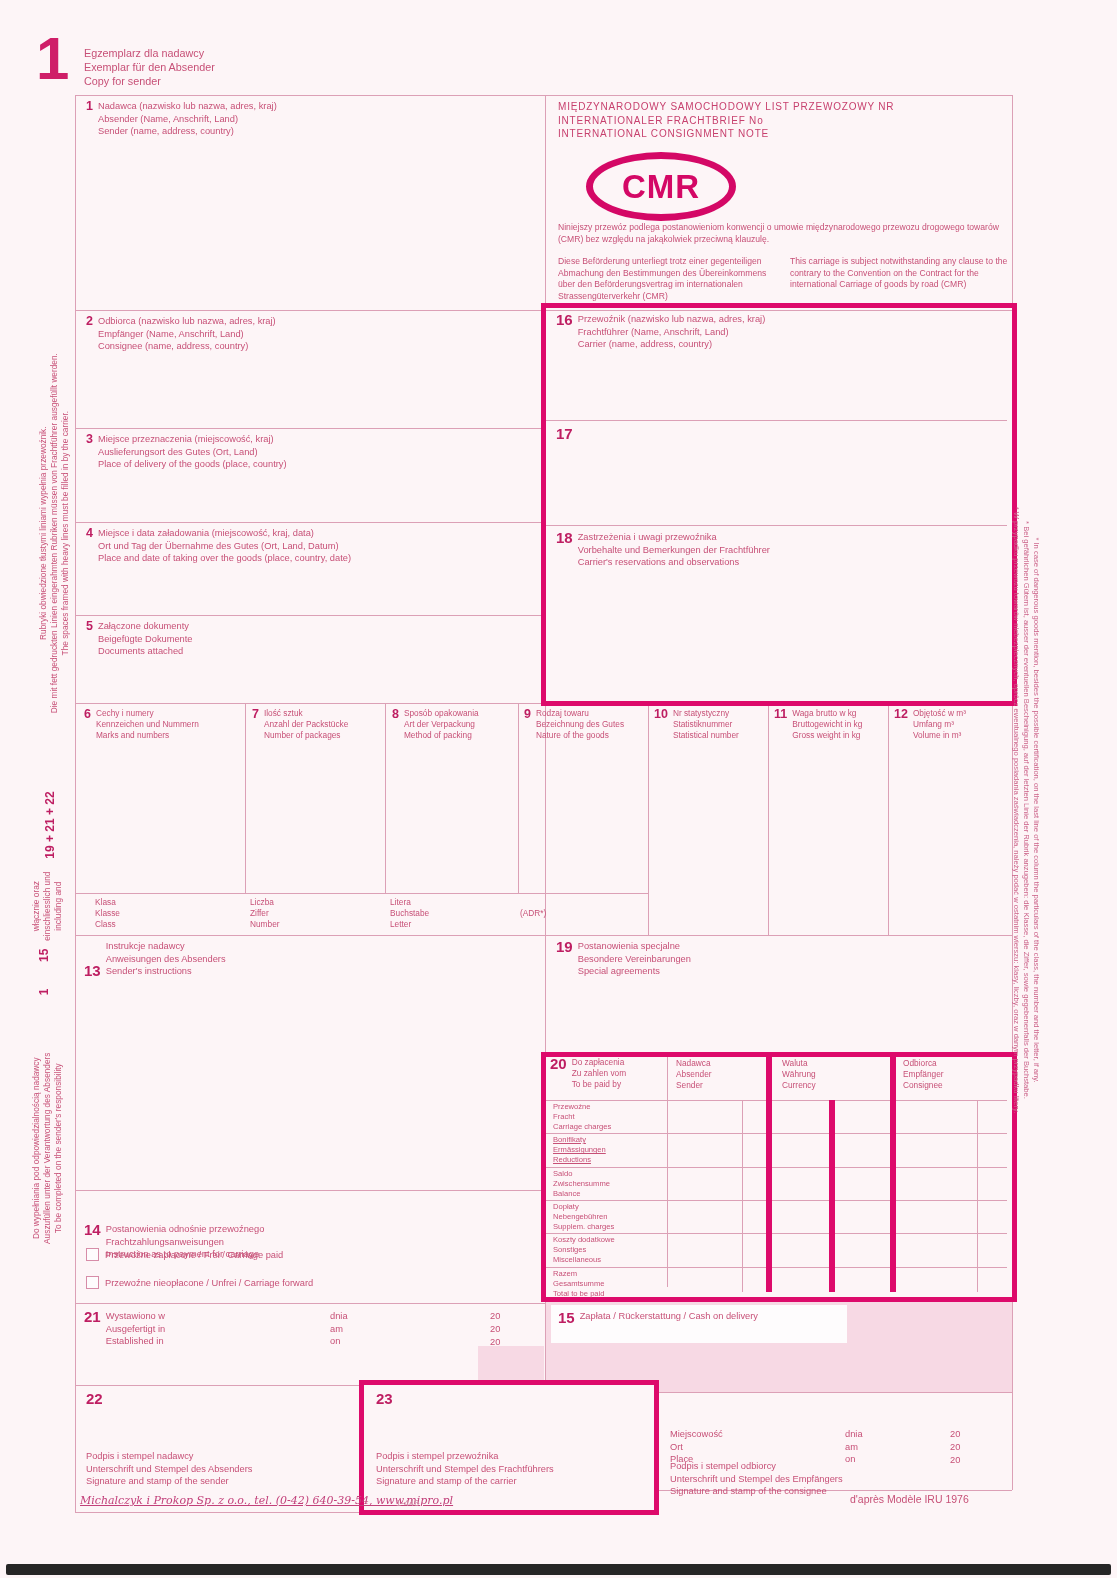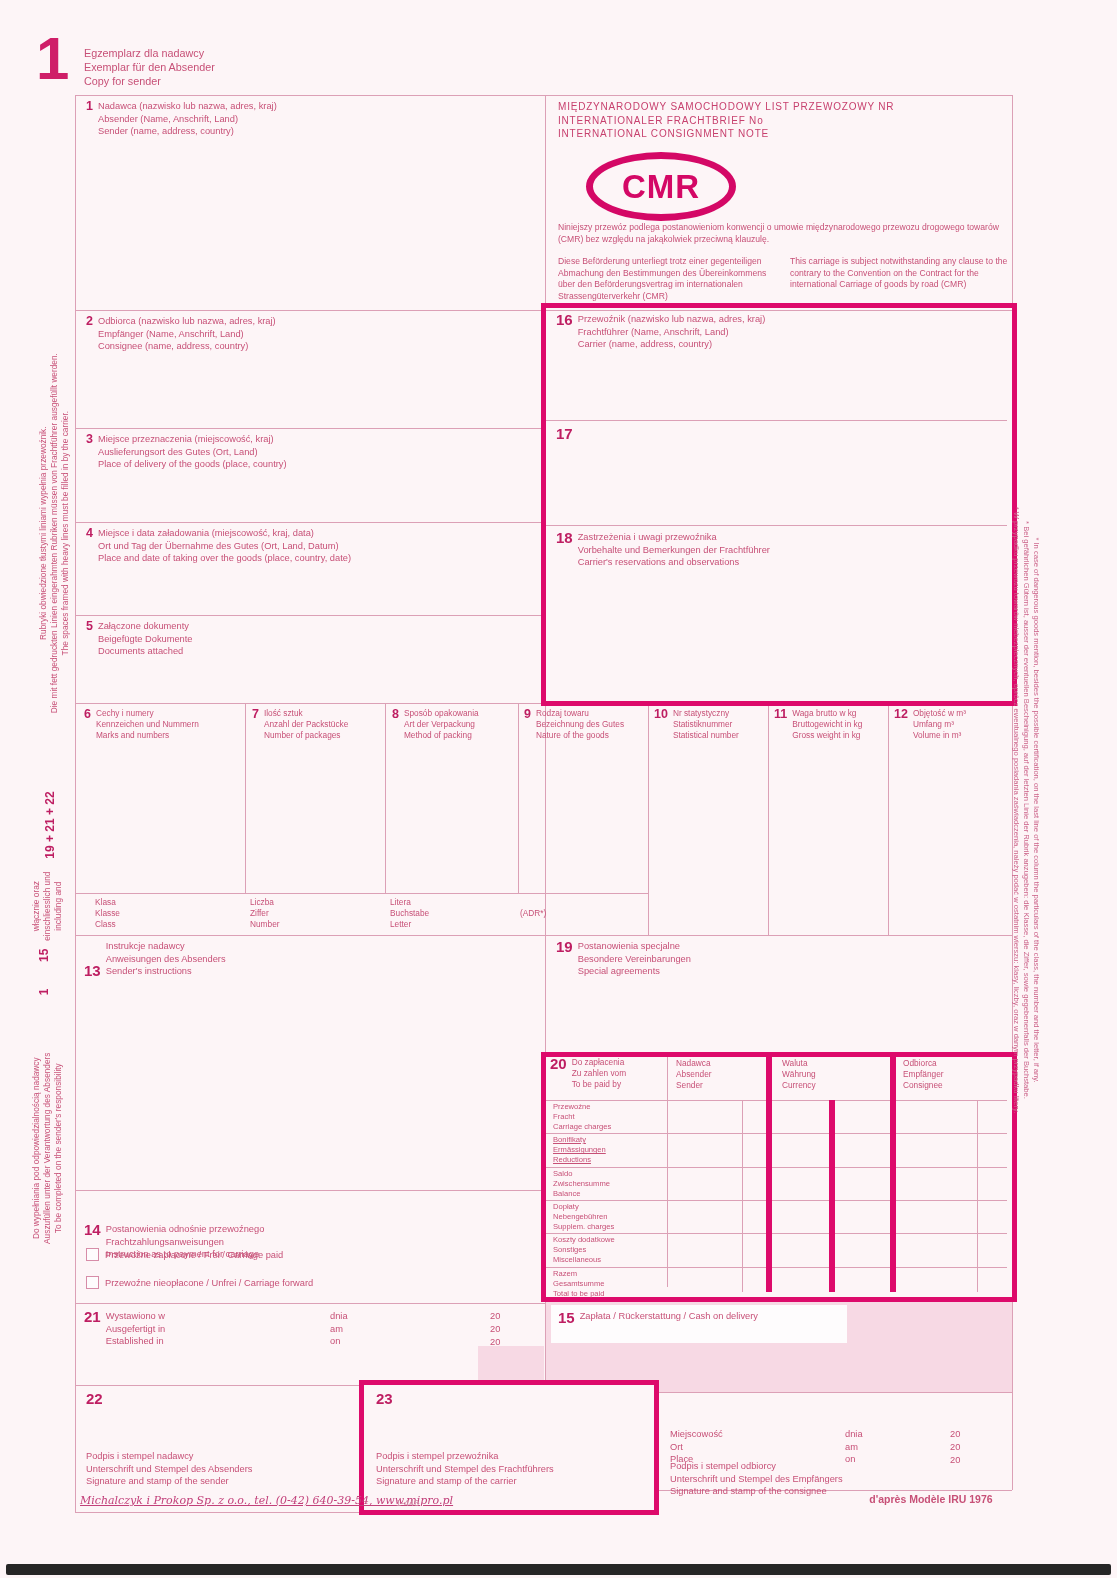--- a/index.html
+++ b/index.html
@@ -325,16 +325,16 @@
 To be completed on the sender's responsibility</div>
 
   <div class="vrot rotr" style="left:586px;top:795px;width:880px;font-size:7.6px;line-height:10px;color:#cb6289;">
     <span style="display:block;">* In case of dangerous goods mention, besides the possible certification, on the last line of the column the particulars of the class, the number and the letter, if any.</span>
     <span style="display:block;">* Bei gefährlichen Gütern ist, ausser der eventuellen Bescheinigung, auf der letzten Linie der Rubrik anzugeben: die Klasse, die Ziffer, sowie gegebenenfalls der Buchstabe.</span>
     <span style="display:block;">* W przypadku przewozu towarów niebezpiecznych, oprócz ewentualnego posiadania zaświadczenia, należy podać w ostatnim wierszu: klasy, liczby, oraz w danym przypadku litery.</span>
   </div>
 
   <div class="script" style="left:80px;top:1494px;">Michalczyk i Prokop Sp. z o.o., tel. (0-42) 640-39-54, www.mipro.pl</div>
   <div class="code" style="left:396px;top:1498px;">1-446</div>
-  <div class="model" style="left:850px;top:1493px;width:162px;text-align:center;font-weight:bold;">d'après Modèle IRU 1976</div>
+  <div class="model" style="left:850px;top:1493px;width:162px;text-align:left;">d'après Modèle IRU 1976</div>
 
   <div class="scanedge"></div>
 </div>
 
 </body></html>

